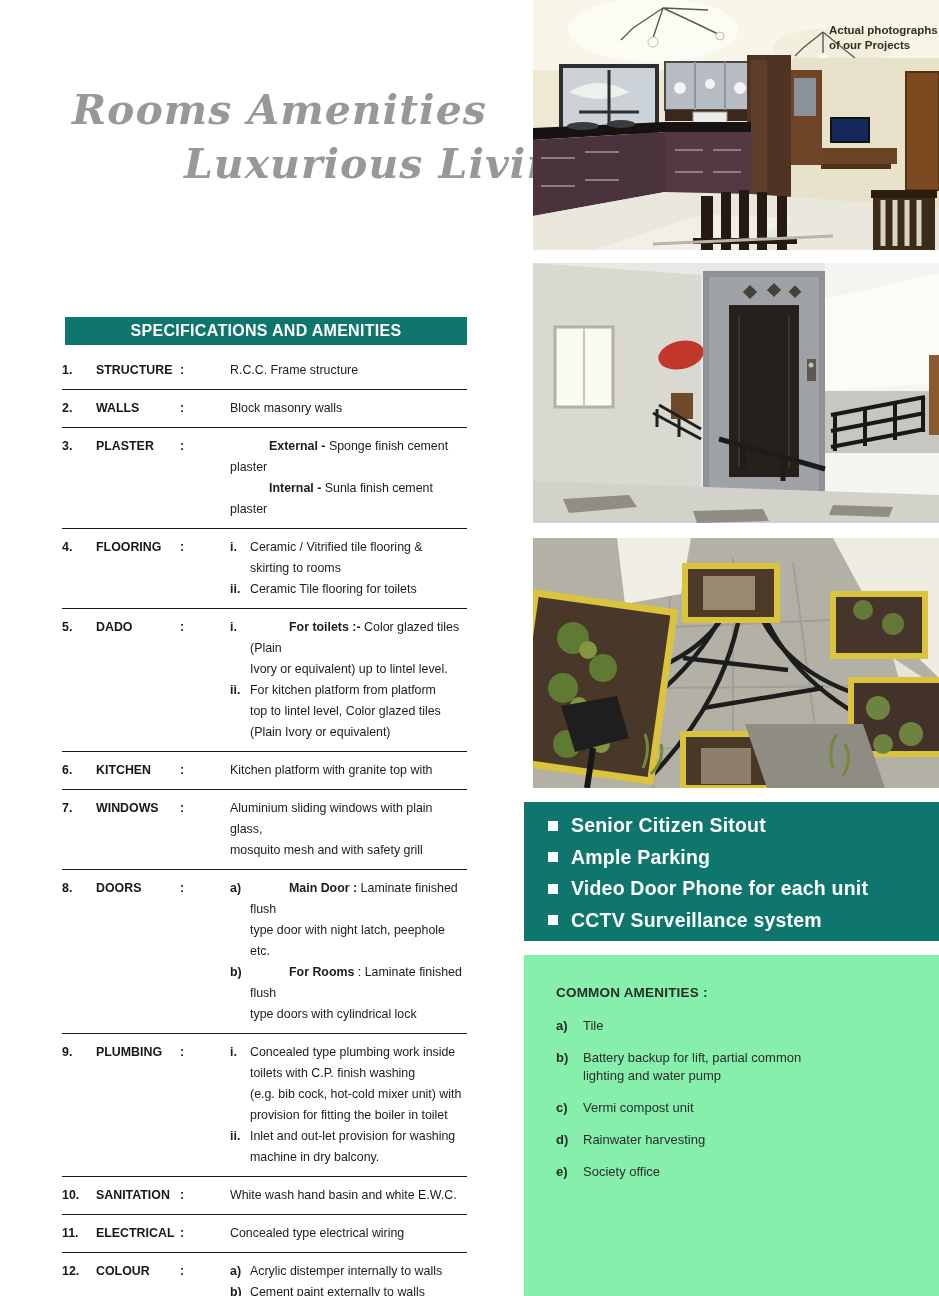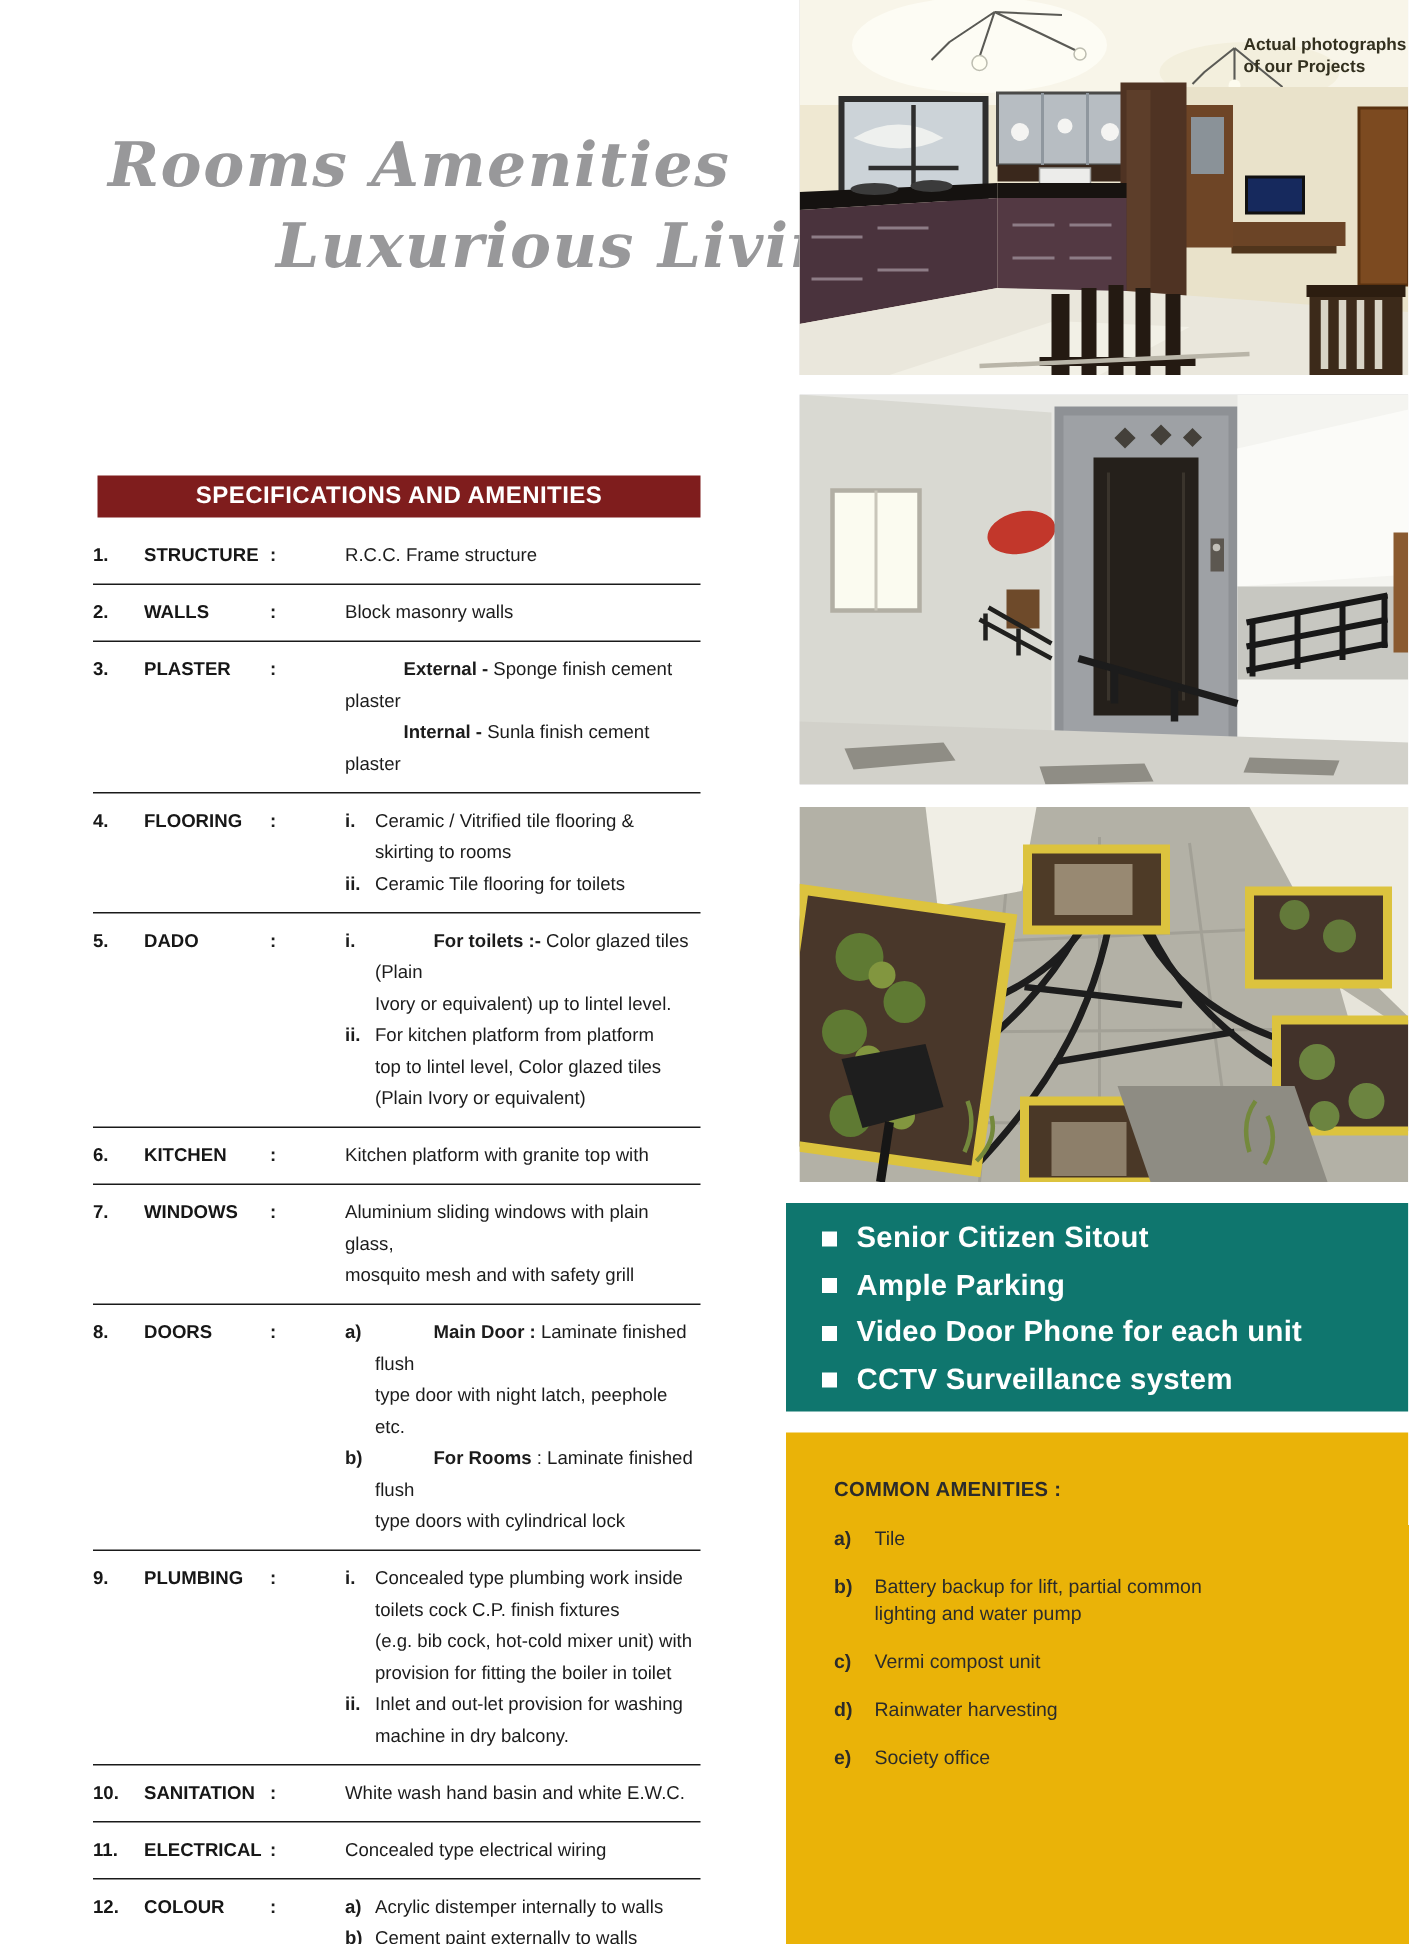--- a/index.html
+++ b/index.html
@@ -49,21 +49,21 @@
 </head>
 <body>
 
 <div class="page">
 
   <div class="tagline">
     <div class="ln1">Rooms Amenities</div>
     <div class="ln2">Luxurious Living</div>
   </div>
 
-  <div class="spec-header" id="spec-header" style="background: #7f1d1d;">SPECIFICATIONS AND AMENITIES</div>
+  <div class="spec-header" id="spec-header" style="background: #0f766e;">SPECIFICATIONS AND AMENITIES</div>
 
   <div class="spec-table" id="spec-table">
       <div class="spec-row">
         <div class="spec-num">1.</div>
         <div class="spec-term">STRUCTURE</div>
         <div class="spec-colon">:</div>
         <div class="spec-value">
           <div class="vline">
             <span class="tx"><span>R.C.C. Frame structure</span></span>
           </div>
@@ -188,21 +188,21 @@
         <div class="spec-num">9.</div>
         <div class="spec-term">PLUMBING</div>
         <div class="spec-colon">:</div>
         <div class="spec-value">
           <div class="vline">
             <span class="mk">i.</span>
             <span class="tx"><span>Concealed type plumbing work inside</span></span>
           </div>
           <div class="vline">
             <span class="mk"></span>
-            <span class="tx"><span>toilets cock C.P. finish fixtures</span></span>
+            <span class="tx"><span>toilets with C.P. finish washing</span></span>
           </div>
           <div class="vline">
             <span class="mk"></span>
             <span class="tx"><span>(e.g. bib cock, hot-cold mixer unit) with</span></span>
           </div>
           <div class="vline">
             <span class="mk"></span>
             <span class="tx"><span>provision for fitting the boiler in toilet</span></span>
           </div>
           <div class="vline">
@@ -450,21 +450,21 @@
       <div class="hl-item">
         <span class="sq"></span>
         <span>Video Door Phone for each unit</span>
       </div>
       <div class="hl-item">
         <span class="sq"></span>
         <span>CCTV Surveillance system</span>
       </div>
     </div>
 
-  <div class="common" id="common" style="background: #eab308;">
+  <div class="common" id="common" style="background: #86efac;">
     <div class="common-heading">COMMON AMENITIES  :</div>
     <div id="common-items">
         <div class="ca-item">
           <span class="mk">a)</span>
           <span>
             <div>Tile</div>
           </span>
         </div>
         <div class="ca-item">
           <span class="mk">b)</span>

